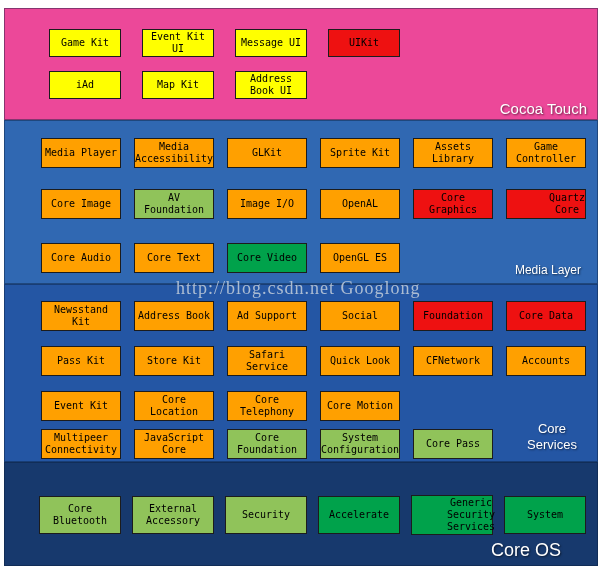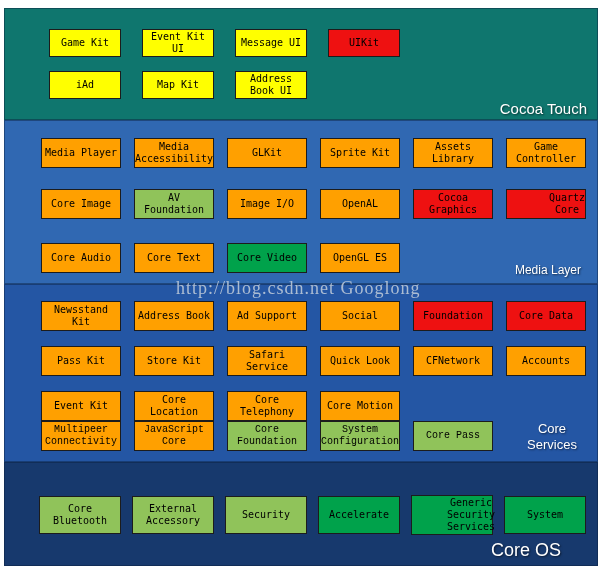--- a/index.html
+++ b/index.html
@@ -31,21 +31,21 @@
   #layer-media .row { left:36px; gap:13px; }
   #layer-media .row-0 { top:17px; }
   #layer-media .row-1 { top:68px; }
   #layer-media .row-2 { top:122px; }
   #layer-media .box { width:80px; min-height:30px; }
 
   #layer-core-services .row { left:36px; gap:13px; }
   #layer-core-services .row-0 { top:16px; }
   #layer-core-services .row-1 { top:61px; }
   #layer-core-services .row-2 { top:106px; }
-  #layer-core-services .row-3 { top:136px;font-family:Liberation Mono, monospace; }
+  #layer-core-services .row-3 { top:144px; }
   #layer-core-services .box { width:80px; min-height:30px; }
 
   #layer-core-os .row { left:34px; gap:11px; }
   #layer-core-os .row-0 { top:32px; }
   #layer-core-os .box { width:82px; min-height:38px; }
 
   .box {
     display:flex; align-items:center; justify-content:center;
     text-align:center;
     border:1px solid #1c1c1c;
@@ -76,21 +76,21 @@
     color:rgba(195,206,219,0.85);
     z-index:5;
     pointer-events:none;
   }
 </style>
 </head>
 <body>
 
 <div id="diagram">
 
-  <div class="layer" id="layer-cocoa-touch" style="background: #0f766e; padding-left: 21px;">
+  <div class="layer" id="layer-cocoa-touch" style="background: #ec4899; padding-left: 21px;">
     <div class="rows">
         <div class="row row-0">
           <div class="box" style="background: rgb(255, 255, 0);">
             <span>Game Kit</span>
           </div>
           <div class="box" style="background: rgb(255, 255, 0);">
             <span>Event Kit UI</span>
           </div>
           <div class="box" style="background: rgb(255, 255, 0);">
             <span>Message UI</span>
@@ -143,21 +143,21 @@
           <div class="box" style="background: rgb(144, 195, 90);">
             <span>AV Foundation</span>
           </div>
           <div class="box" style="background: rgb(255, 160, 0);">
             <span>Image I/O</span>
           </div>
           <div class="box" style="background: rgb(255, 160, 0);">
             <span>OpenAL</span>
           </div>
           <div class="box" style="background: rgb(238, 17, 17);">
-            <span>Cocoa Graphics</span>
+            <span>Core Graphics</span>
           </div>
           <div class="box" style="background: rgb(238, 17, 17); padding-left: 44px;">
             <span>Quartz Core</span>
           </div>
         </div>
         <div class="row row-2">
           <div class="box" style="background: rgb(255, 160, 0);">
             <span>Core Audio</span>
           </div>
           <div class="box" style="background: rgb(255, 160, 0);">

